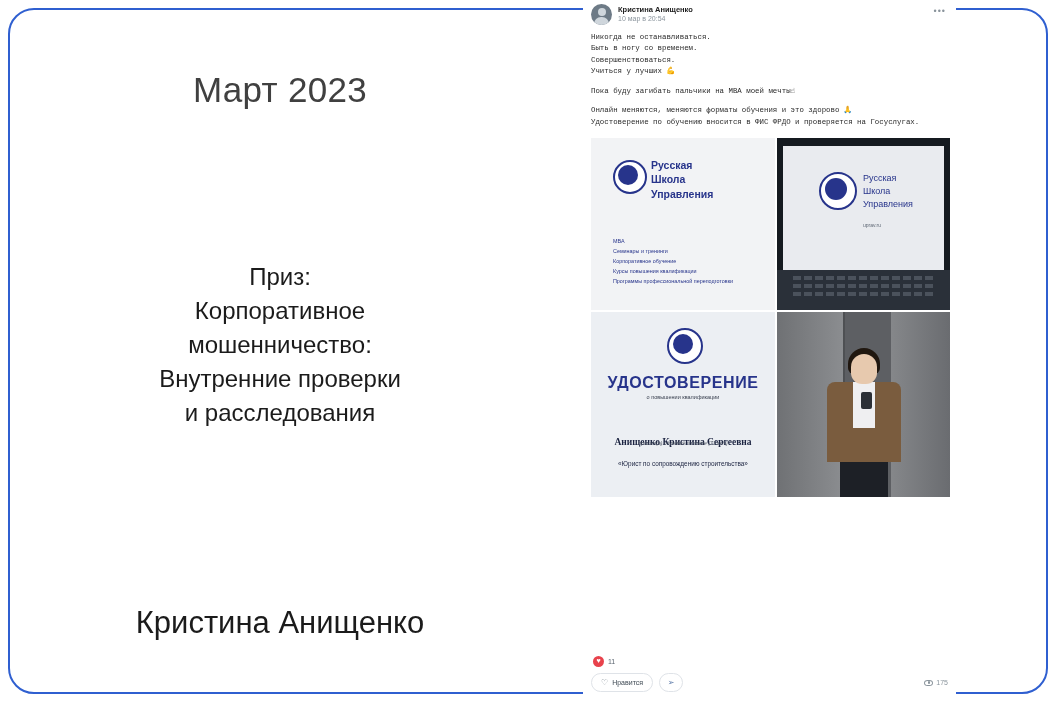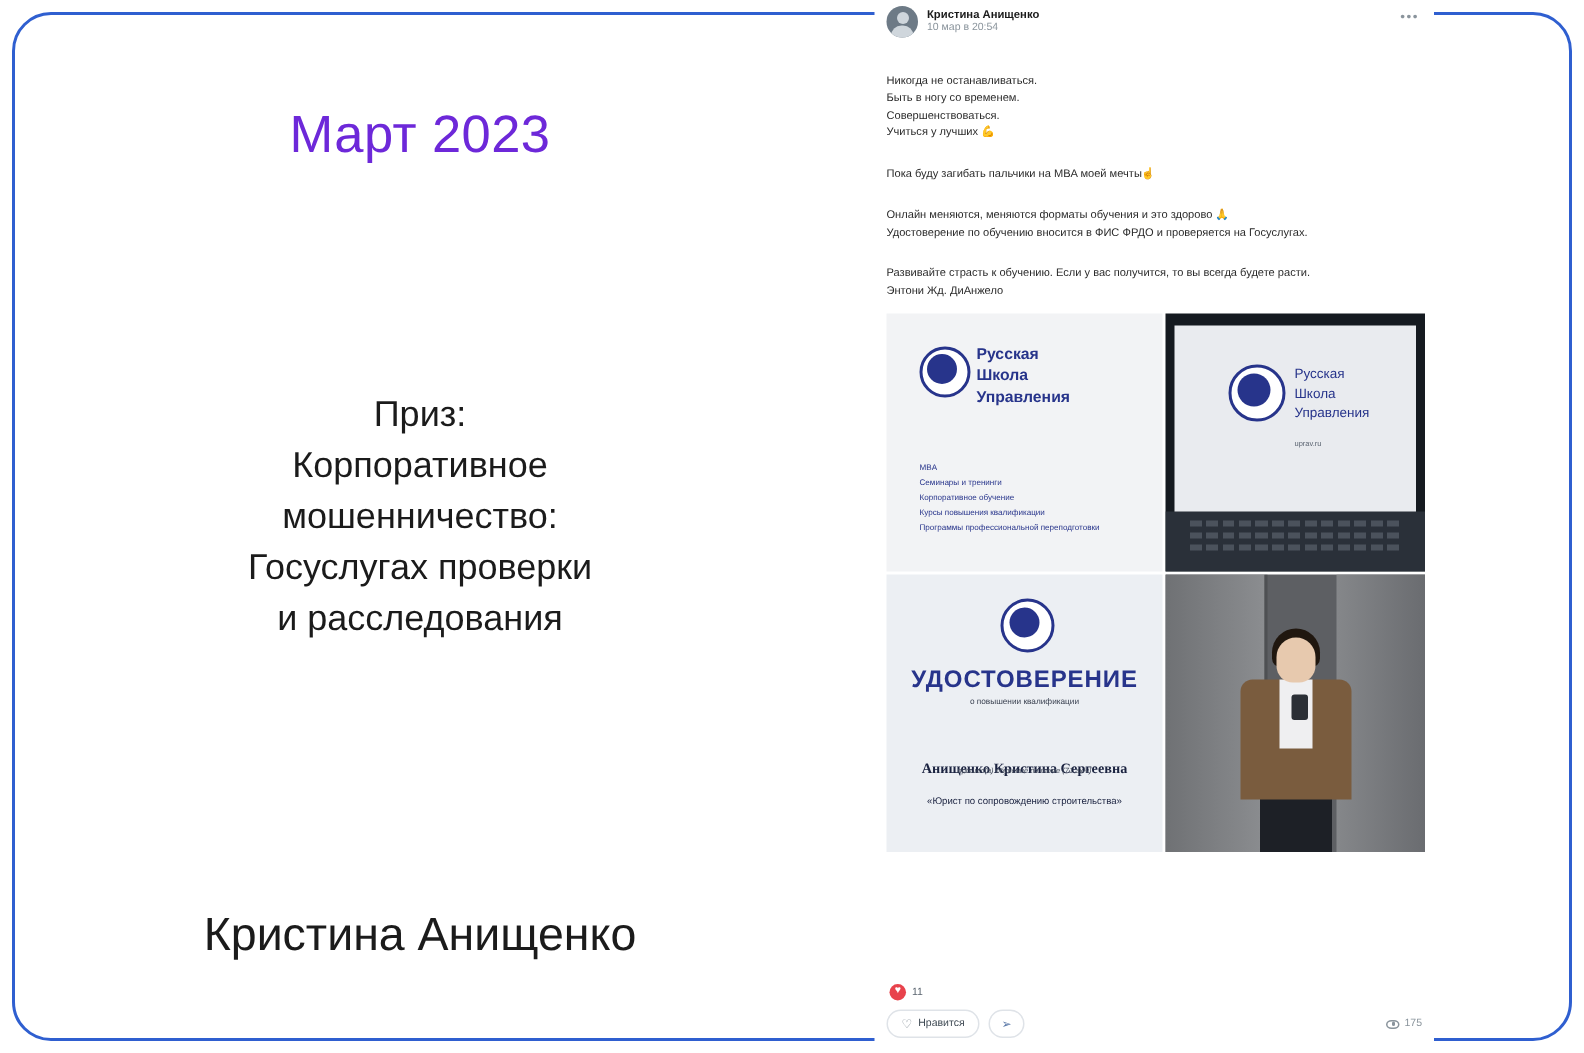--- a/index.html
+++ b/index.html
@@ -38,21 +38,21 @@
     width: 520px;
     height: 640px;
   }
   .month-title {
     position: absolute;
     left: 0;
     top: 40px;
     width: 480px;
     text-align: center;
     font-size: 35px;
-    color: #6d28d9;
+    color: #404040;
     letter-spacing: 0.3px;
   }
   .prize-block {
     position: absolute;
     left: 0;
     top: 230px;
     width: 480px;
     text-align: center;
     font-size: 24px;
     line-height: 1.42;
@@ -144,21 +144,22 @@
     padding-right: 2px;
     padding-top: 2px;
   }
   .post-body {
     padding: 2px 8px 4px 8px;
     font-size: 7.4px;
     line-height: 1.55;
     color: #2a2a2a;
   }
   .post-body p {
-    margin: 16px 0 8px 0;
+    margin: 0 0 8px 0;
+    font-family: Liberation Mono, monospace;
   }
   .post-body p:last-child { margin-bottom: 4px; }
 
   .gallery {
     width: 357px;
     margin: 2px auto 0 auto;
     display: grid;
     grid-template-columns: 184px 173px;
     grid-template-rows: 172px 185px;
     gap: 2px;
@@ -466,21 +467,21 @@
 <body>
 
 <div class="slide">
   <div class="slide-border"></div>
 
   <div class="left-col">
     <div class="month-title">Март 2023</div>
     <div class="prize-block" style="white-space: pre-line;">Приз:
 Корпоративное
 мошенничество:
-Госуслугах проверки
+Внутренние проверки
 и расследования</div>
     <div class="author-name">Кристина Анищенко</div>
   </div>
 
   <div class="post">
 
     <div class="post-header">
       <div class="avatar"></div>
       <div class="author-meta">
         <div class="post-author">Кристина Анищенко</div>
@@ -490,22 +491,20 @@
     </div>
 
     <div class="post-body">
       <p style="white-space: pre-line;">Никогда не останавливаться.
 Быть в ногу со временем.
 Совершенствоваться.
 Учиться у лучших 💪</p>
       <p style="white-space: pre-line;">Пока буду загибать пальчики на MBA моей мечты☝</p>
       <p style="white-space: pre-line;">Онлайн меняются, меняются форматы обучения и это здорово 🙏
 Удостоверение по обучению вносится в ФИС ФРДО и проверяется на Госуслугах.</p>
-      <p style="white-space: pre-line;">Развивайте страсть к обучению. Если у вас получится, то вы всегда будете расти.
-Энтони Жд. ДиАнжело</p>
     </div>
 
     <div class="gallery">
 
       <div class="ph ph1">
         <div class="logo-circle"></div>
         <div class="logo-inner"></div>
         <div class="brand" style="white-space: pre-line;">Русская
 Школа
 Управления</div>

